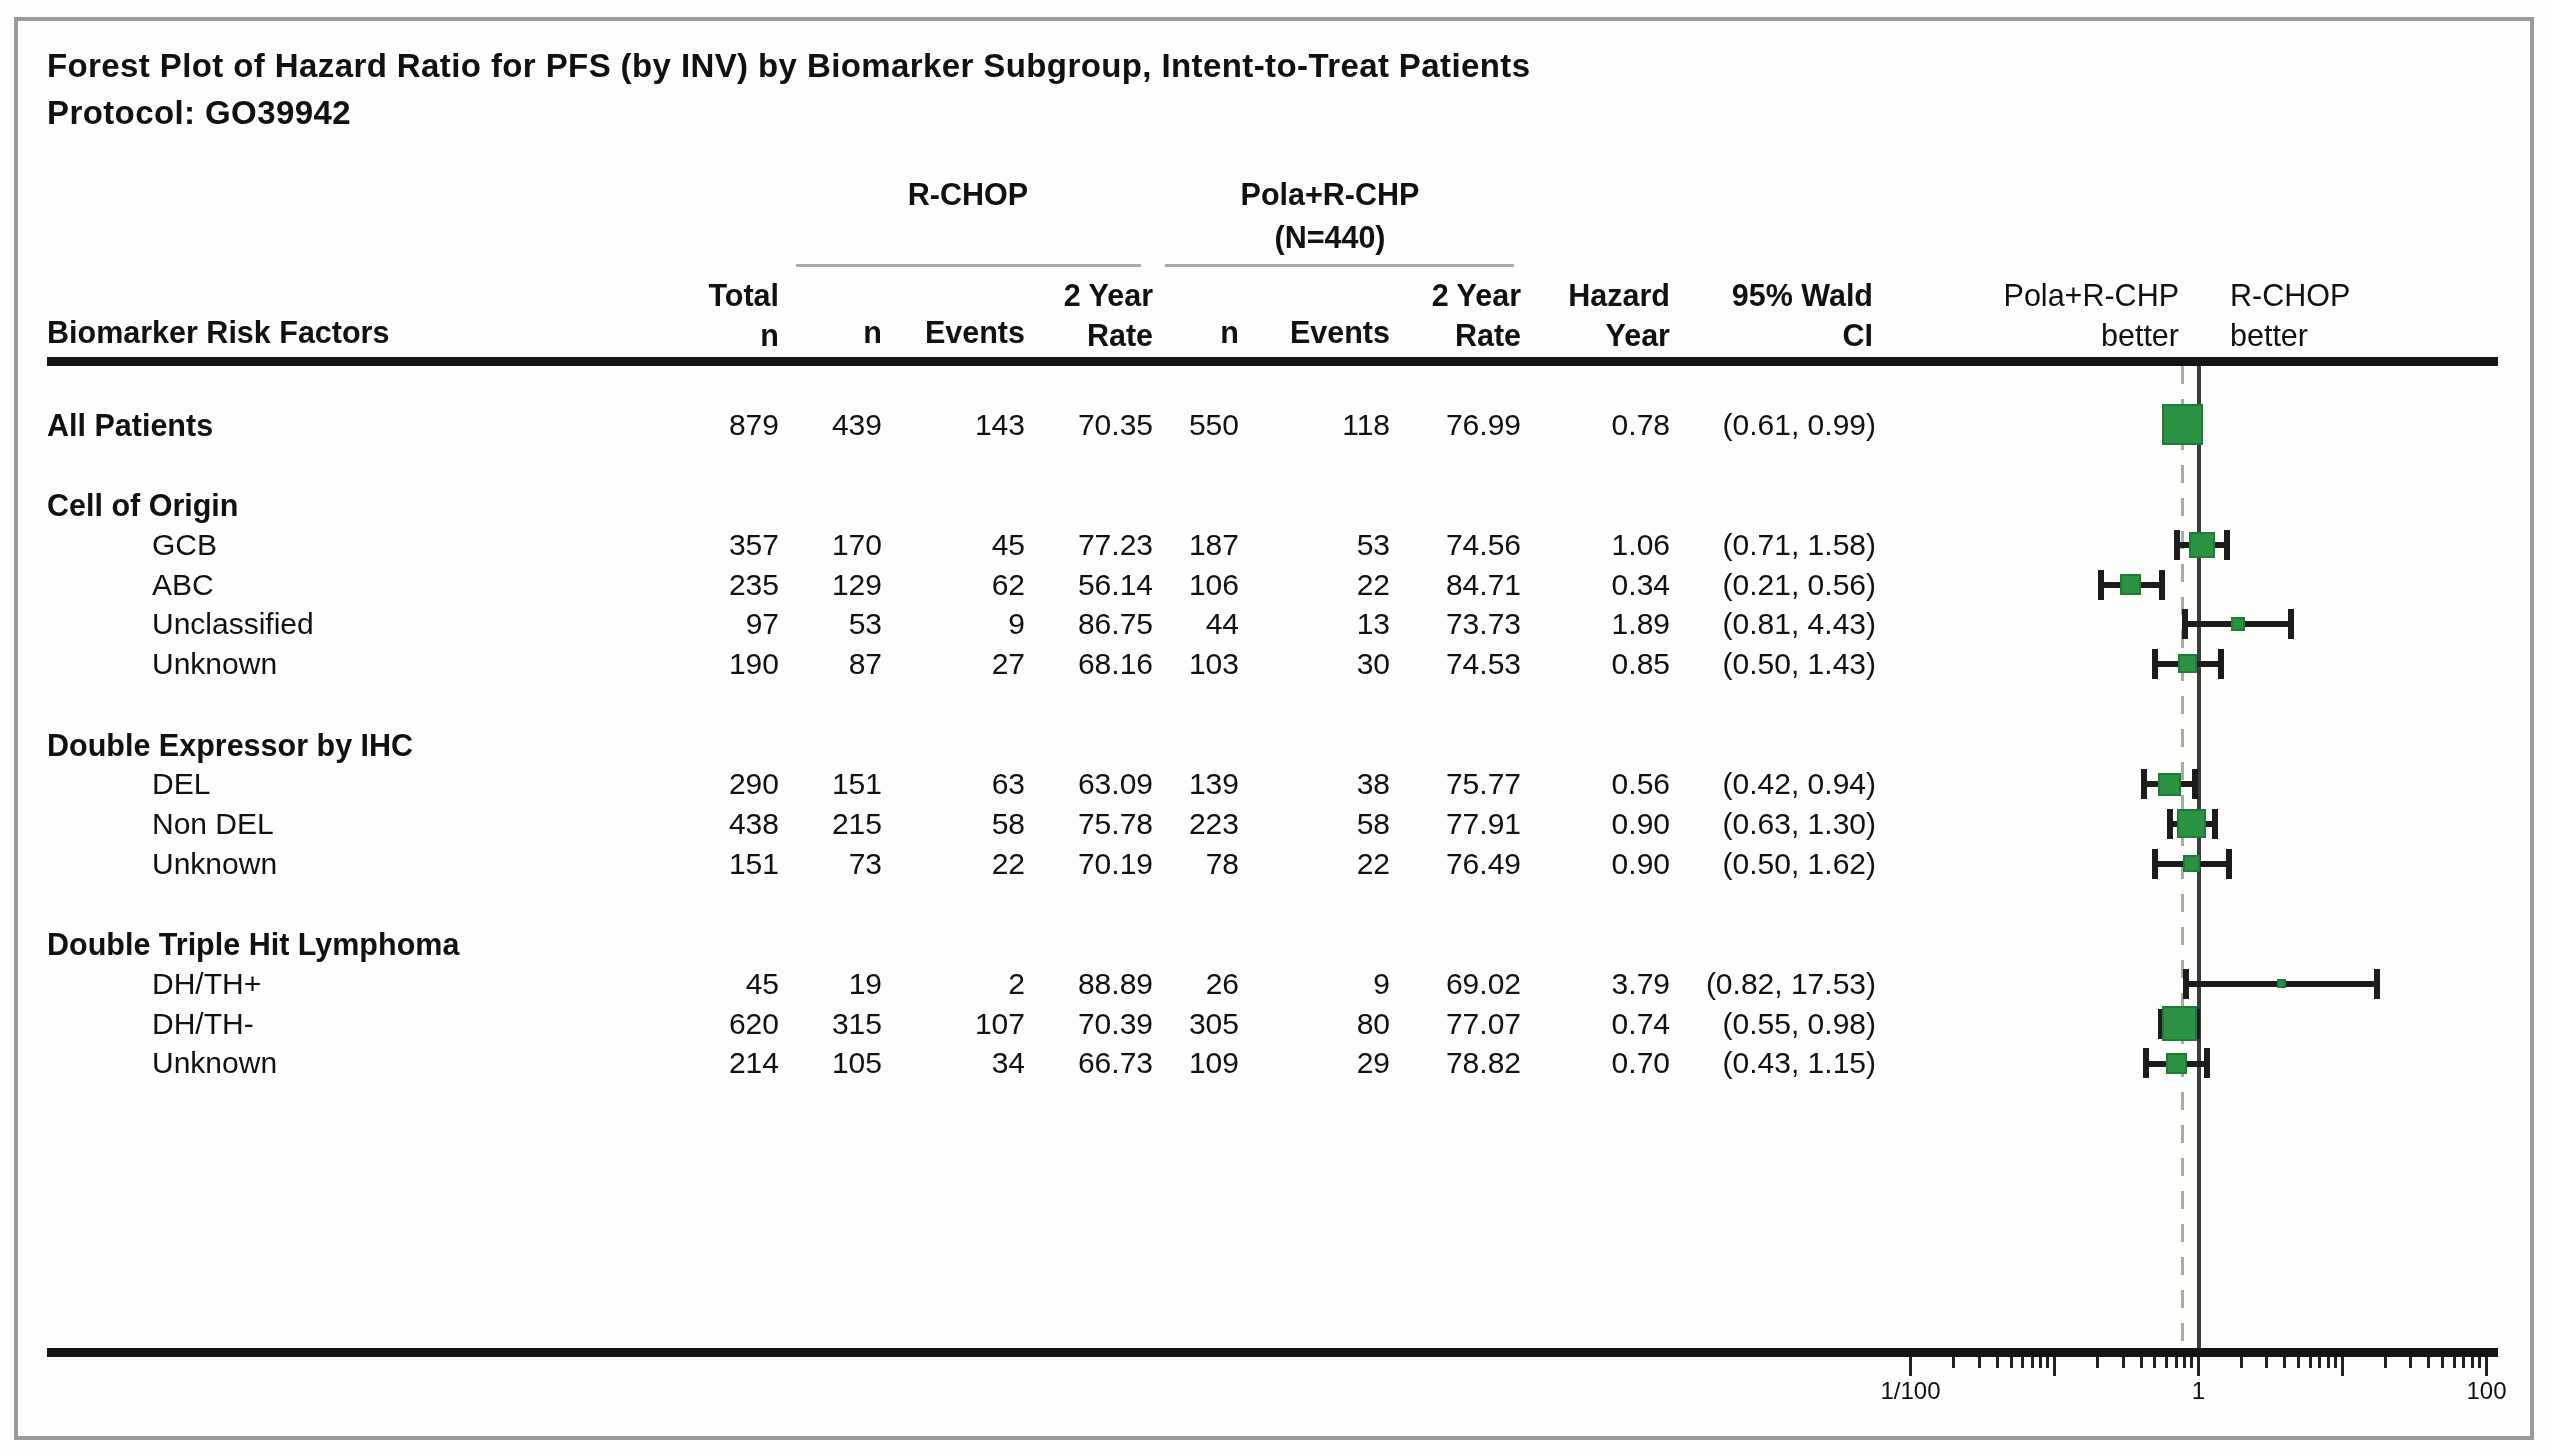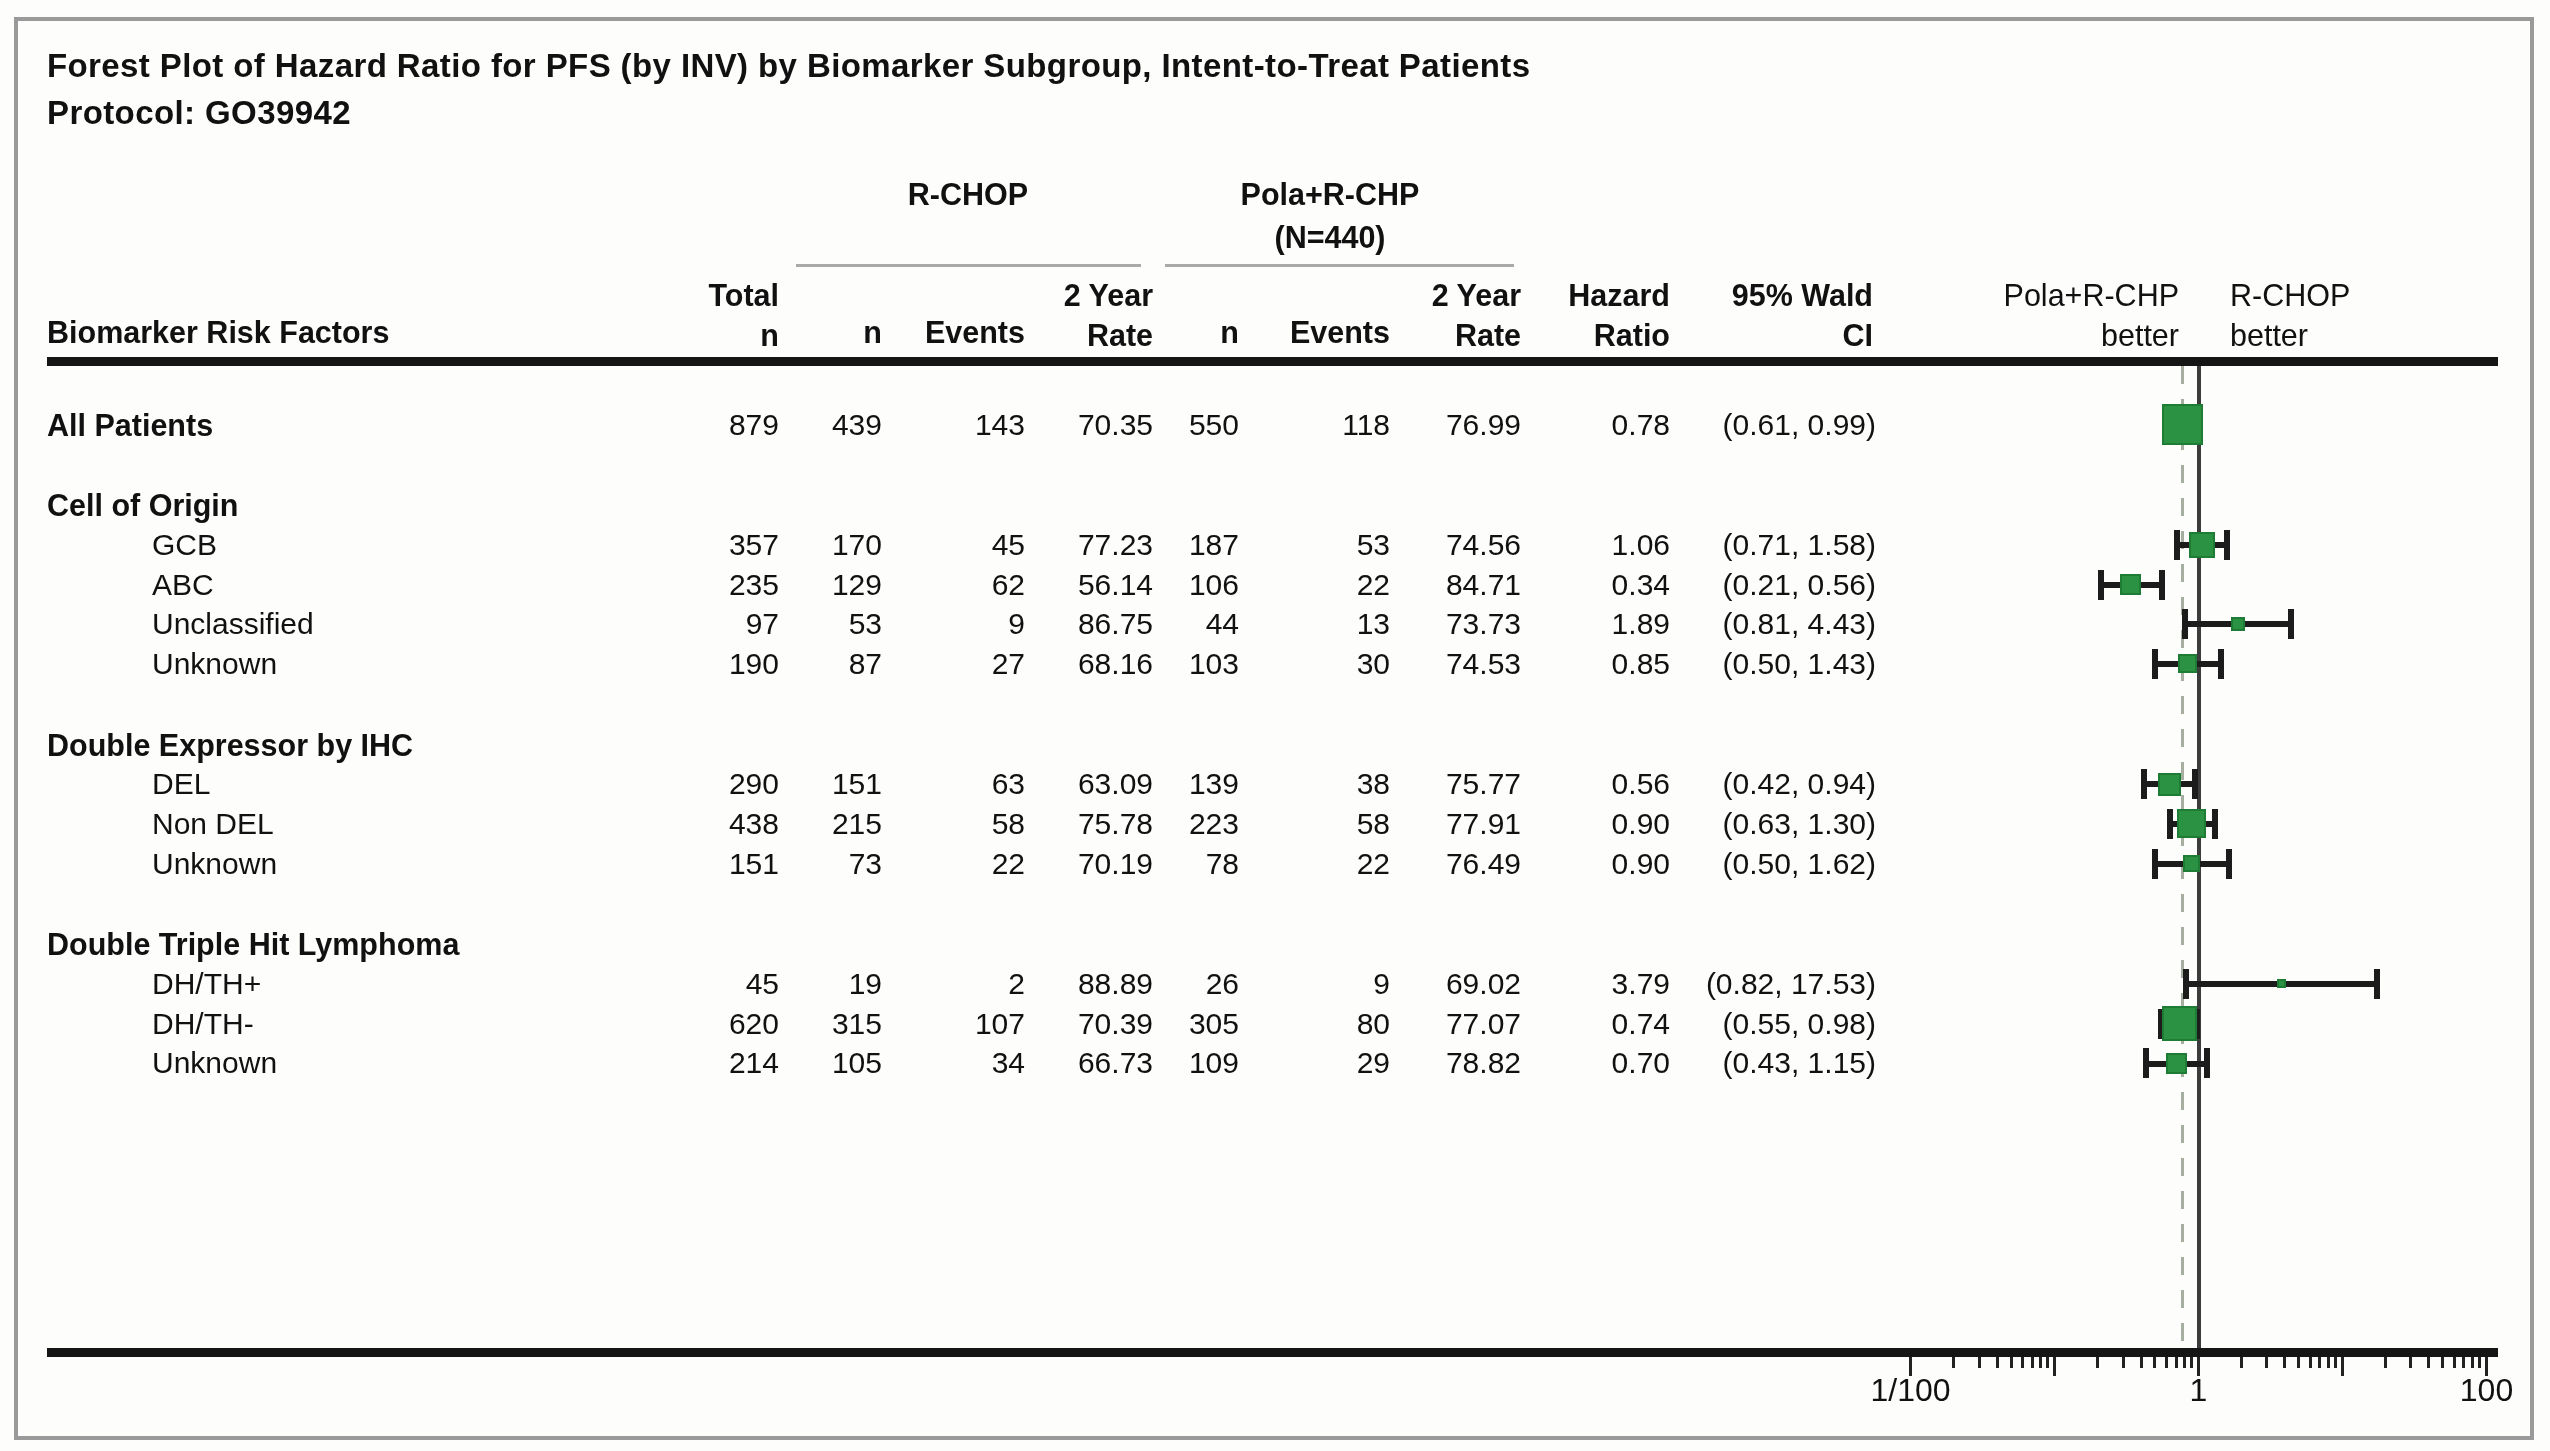--- a/index.html
+++ b/index.html
@@ -17,21 +17,21 @@
   .la{text-align:left;}
   .rule{position:absolute;left:47px;width:2451px;height:9.2px;background:#151515;}
   .cell{position:absolute;height:40px;line-height:40px;font-size:30px;white-space:nowrap;}
   .cell.bold{font-weight:bold;font-size:30.5px;}
   .vline-solid{position:absolute;width:3.5px;background:#3c3c3c;}
   .vline-dash{position:absolute;width:2.8px;background:repeating-linear-gradient(to bottom,#a6ae9f 0px,#a6ae9f 18.4px,transparent 18.4px,transparent 33px);}
   .whisker{position:absolute;height:5.7px;background:#1c1c1c;}
   .cap{position:absolute;width:6.4px;height:30px;background:#1c1c1c;}
   .hrbox{position:absolute;background:#2b9143;border:2.1px solid #1e7c35;box-sizing:border-box;}
   .tick{position:absolute;width:2.8px;background:#222;}
-  .axis-label{position:absolute;width:213px;text-align:center;font-size:32px;line-height:35px;}
+  .axis-label{position:absolute;width:213px;text-align:center;font-size:24px;line-height:35px;}
 </style>
 </head>
 <body>
 
 <div class="canvas">
   <div class="frame"></div>
 
   <div class="title" style="top:47px;">Forest Plot of Hazard Ratio for PFS (by INV) by Biomarker Subgroup, Intent-to-Treat Patients</div>
   <div class="title" style="top:94px;">Protocol: GO39942</div>
 
@@ -58,21 +58,21 @@
     <div>Rate</div>
   </div>
   <div class="colhead ra" style="right:1311px;top:312px;">n</div>
   <div class="colhead ra" style="right:1160px;top:312px;">Events</div>
   <div class="colhead two ra" style="right:1029px;top:271px;">
     <div>2 Year</div>
     <div>Rate</div>
   </div>
   <div class="colhead two ra" style="right:880px;top:271px;">
     <div>Hazard</div>
-    <div>Ratio</div>
+    <div>Year</div>
   </div>
   <div class="colhead two ra" style="right:677px;top:271px;">
     <div>95% Wald</div>
     <div>CI</div>
   </div>
   <div class="colhead two ra" style="right:371px;top:271px;font-weight:normal;">
     <div>Pola+R-CHP</div>
     <div>better</div>
   </div>
   <div class="colhead two la" style="left:2230px;top:271px;font-weight:normal;">

